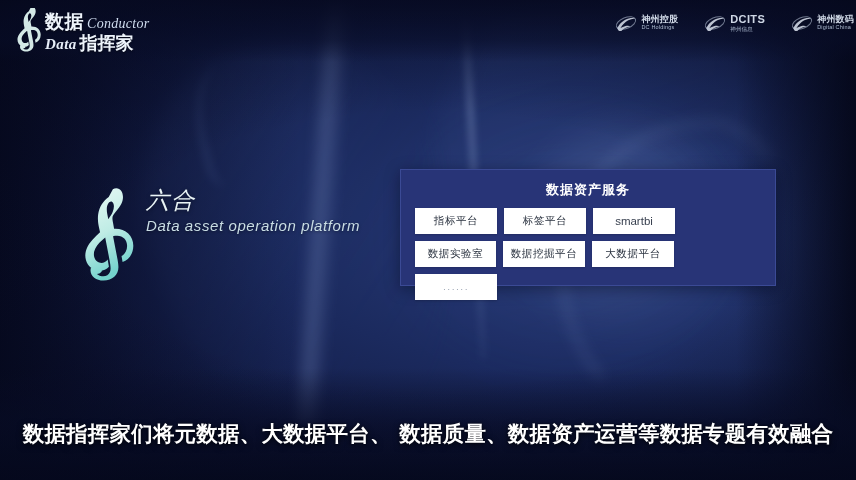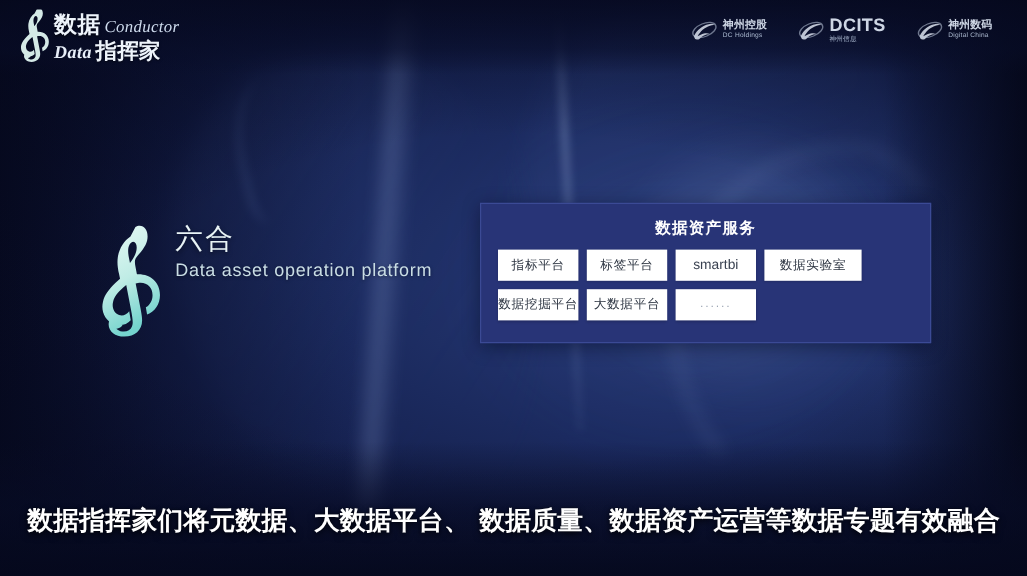--- a/index.html
+++ b/index.html
@@ -127,43 +127,44 @@
     letter-spacing:.4px;
   }
   .brand-cn2{
     font-family:"DejaVu Sans","Liberation Sans",sans-serif;
     font-size:18px; font-weight:bold; color:#eef4fb; margin-left:3px;
     text-shadow:0 1px 2px rgba(0,0,0,.5);
   }
 
   
   .corp-logos{
-    position:absolute; right:29px; top:14px;
+    position:absolute; right:2px; top:14px;
     display:flex; align-items:center; gap:26px;
     z-index:30;
   }
   .corp{ display:flex; align-items:center; gap:4px; opacity:.92; }
   .corp-mark{ width:22px; height:16px; flex:0 0 auto; }
   .corp-txt{ display:flex; flex-direction:column; line-height:1.05; }
   .corp-cn{
     font-family:"DejaVu Sans","Liberation Sans",sans-serif;
     font-size:9px; font-weight:bold; color:#dfe8f5; letter-spacing:.2px;
     white-space:nowrap;
   }
   .corp-en{
     font-size:5.5px; color:#b9c8de; letter-spacing:.2px; white-space:nowrap;
     margin-top:1px;
   }
-  .corp-cn.lat{ font-family:"Liberation Sans",sans-serif; font-size:15px; letter-spacing:.4px; }
+  .corp-cn.lat{ font-family:"Liberation Sans",sans-serif; font-size:11px; letter-spacing:.4px; }
 
   
   .title-block{
     position:absolute; left:74px; top:182px;
     display:flex; align-items:flex-start; gap:10px;
     z-index:25;
+    font-style:italic;
   }
   .big-clef{ width:62px; height:112px; display:block; margin-top:2px; }
   .title-text{ display:flex; flex-direction:column; padding-top:6px; }
   .t-line1{
     font-family:"DejaVu Sans","Liberation Sans",sans-serif;
     font-size:23px; color:#e9f4f6; letter-spacing:2px; line-height:1.05;
     text-shadow:0 1px 4px rgba(0,0,0,.45);
   }
   .t-line2{
     font-family:"DejaVu Sans","Liberation Sans",sans-serif;
@@ -192,21 +193,21 @@
     font-size:13px; font-weight:bold; color:#ffffff;
     letter-spacing:1px;
     padding-top:11px;
   }
   .tile-grid{
     display:flex; flex-wrap:wrap;
     gap:7px;
     padding:9px 14px 0 14px;
   }
   .tile{
-    width:67px; height:26px;
+    width:82px; height:26px;
     background:#ffffff;
     display:flex; align-items:center; justify-content:center;
     font-family:"DejaVu Sans","Liberation Sans",sans-serif;
     font-size:10.5px; color:#2b3340;
     letter-spacing:.6px;
     box-shadow:0 1px 2px rgba(0,0,0,.18);
   }
   .tile.lat{
     font-family:"Liberation Sans",sans-serif; font-size:11.5px; letter-spacing:0;
     color:#394150;

